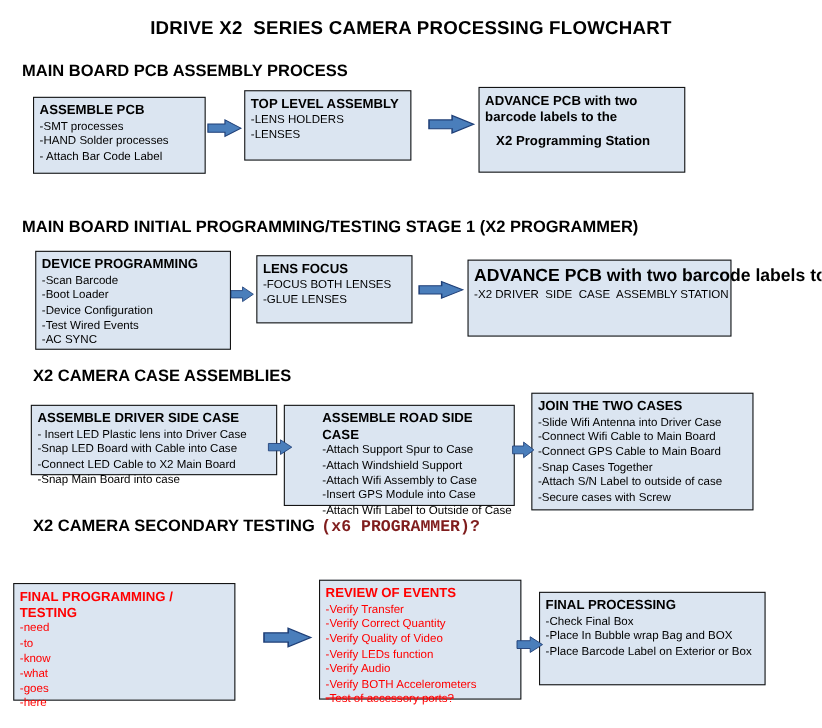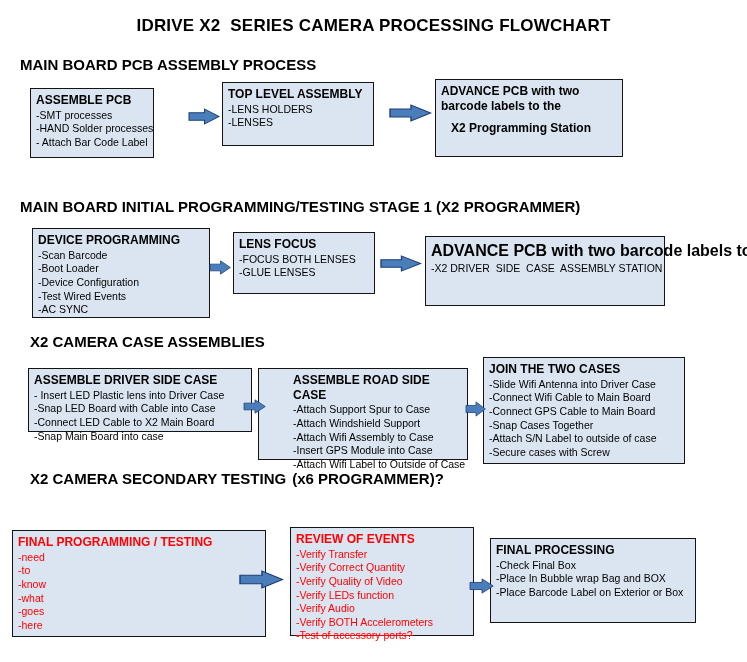--- a/index.html
+++ b/index.html
@@ -4,46 +4,46 @@
 <style>
   * { margin:0; padding:0; box-sizing:border-box; }
   html,body { background:#ffffff; }
   body { font-family:"Liberation Sans","DejaVu Sans",sans-serif; color:#000; }
   #canvas { position:relative; width:747px; height:662px; background:#fff; overflow:hidden; }
 
   .page-title { position:absolute; top:16px; left:0; width:747px; text-align:center;
                 font-size:17px; font-weight:bold; white-space:pre; letter-spacing:.2px; }
 
   .sec-heading { position:absolute; font-size:15px; font-weight:bold; white-space:nowrap; }
-  .sec-heading .accent { color:#000000; margin-left:6px; }
+  .sec-heading .accent { color:#7f1d1d; margin-left:6px;font-family:Liberation Mono, monospace; }
 
   .box { position:absolute; background:#dbe5f1; border:1.5px solid #141414; padding:4px 5px 3px 5px; }
   .bt  { font-size:12px; font-weight:bold; line-height:1.22; white-space:pre-wrap; margin-bottom:1px; }
   .bt.nw { white-space:nowrap; font-size:16px; }
   .bt.sub { margin-left:10px; margin-top:8px; }
   .bi  { font-size:10.5px; line-height:1.3; white-space:pre; }
   .red .bt, .red .bi { color:#ff0000; }
   .strike { text-decoration:line-through; }
 
   .arrow { position:absolute; overflow:visible; z-index:5; }
 
   
-  .b11 { left:30px;  top:88px;  width:124px; height:70px; }
+  .b11 { left:30px;  top:88px;  width:157px; height:70px; }
   .b12 { left:222px; top:82px;  width:152px; height:64px; }
   .b13 { left:435px; top:79px;  width:188px; height:78px; }
 
   .b21 { left:32px;  top:228px; width:178px; height:90px; }
   .b22 { left:233px; top:232px; width:142px; height:62px; }
   .b23 { left:425px; top:236px; width:240px; height:70px; }
 
   .b31 { left:28px;  top:368px; width:224px; height:64px; }
   .b32 { left:258px; top:368px; width:210px; height:92px;padding-left:34px; }
   .b33 { left:483px; top:357px; width:202px; height:107px; }
 
-  .b41 { left:12px;  top:530px; width:254px; height:107px; }
+  .b41 { left:12px;  top:530px; width:202px; height:107px; }
   .b42 { left:290px; top:527px; width:184px; height:109px; }
   .b43 { left:490px; top:538px; width:206px; height:85px; }
 
   
   .h1 { left:20px; top:56px; }
   .h2 { left:20px; top:198px; }
   .h3 { left:30px; top:333px; }
   .h4 { left:30px; top:470px; }
 </style>
 </head>

